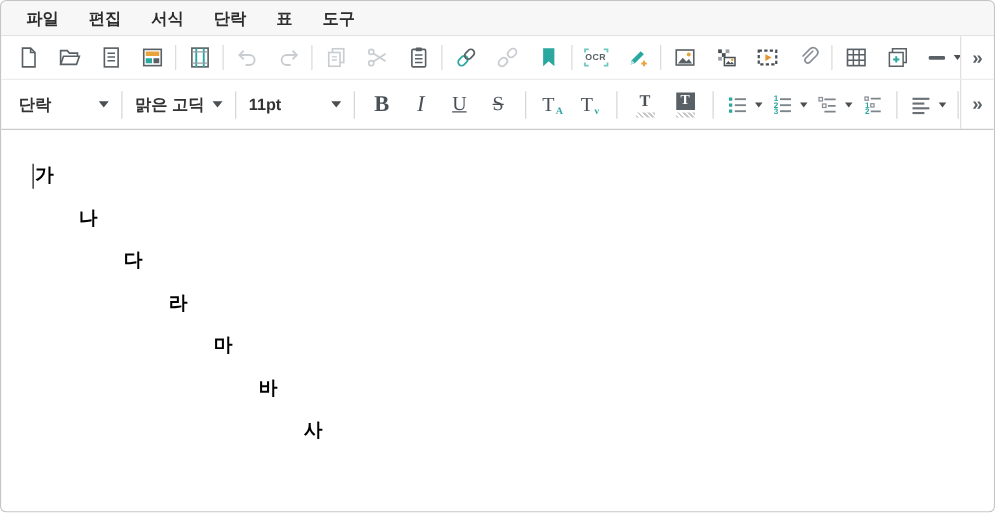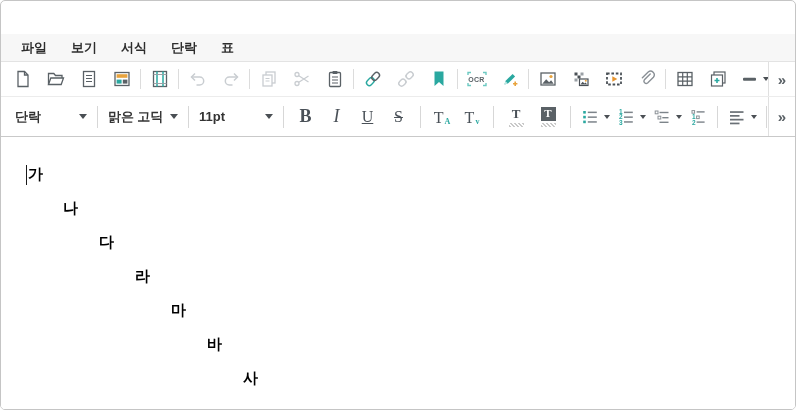--- a/index.html
+++ b/index.html
@@ -4,21 +4,21 @@
 <style>
   html,body{margin:0;padding:0;background:#fff;font-family:"Liberation Sans",sans-serif;}
   .editor-window{
     width:796px;height:410px;box-sizing:border-box;background:#fff;
     border:1px solid #c5c5c5;border-radius:5px;overflow:hidden;
     display:flex;flex-direction:column;
   }
   
   .menubar{
     height:28px;flex:0 0 28px;box-sizing:border-box;background:#f7f7f7;
-    border-bottom:1px solid #e3e3e3;display:flex;align-items:center;padding:0 8px;margin-top:33px;
+    border-bottom:1px solid #e3e3e3;display:flex;align-items:center;padding:0 8px;
   }
   .menu-item{
     padding:0 12px;font-size:13px;font-weight:700;color:#2d2d2d;line-height:27px;cursor:default;white-space:nowrap;
   }
   
   .toolbar{position:relative;display:flex;align-items:center;box-sizing:border-box;background:#fff;}
   .toolbar-primary{height:35px;flex:0 0 35px;border-bottom:1px solid #ececec;padding:0 30px 0 5px;}
   .toolbar-format{height:40px;flex:0 0 40px;border-bottom:1px solid #c9c9c9;padding:0 30px 0 10px;}
   .tb-btn{
     width:33px;height:28px;display:flex;align-items:center;justify-content:center;
@@ -68,24 +68,25 @@
     display:inline-block;width:1px;height:20px;background:#1a1a1a;vertical-align:middle;margin-right:1px;margin-left:-1px;
   }
 </style>
 </head>
 <body>
 
 <div class="editor-window">
 
   <div class="menubar">
     <span class="menu-item">파일</span>
-    <span class="menu-item">보기</span>
+    <span class="menu-item">편집</span>
     <span class="menu-item">서식</span>
     <span class="menu-item">단락</span>
     <span class="menu-item">표</span>
+    <span class="menu-item">도구</span>
   </div>
 
   <div class="toolbar toolbar-primary">
 
     <div class="tb-btn">
       <span class="icn">
         <svg width="20" height="20" viewBox="0 0 20 20">
             <path d="M5 2.5h6.5L15 6v11.5H5z" fill="#fff" stroke="#5a6166" stroke-width="1.3"></path>
             <path d="M11.5 2.5V6H15" fill="none" stroke="#5a6166" stroke-width="1.3"></path>
           </svg>
@@ -317,21 +318,21 @@
 
   <div class="toolbar toolbar-format">
 
     <div class="tb-select" style="width:72px;">
       <span class="val">단락</span>
       <span class="caret"></span>
     </div>
 
     <div class="sep2"></div>
 
-    <div class="tb-select" style="width:70px;font-family:Liberation Serif, serif;">
+    <div class="tb-select" style="width:70px;">
       <span class="val">맑은 고딕</span>
       <span class="caret"></span>
     </div>
 
     <div class="sep2"></div>
 
     <div class="tb-select" style="width:74px;">
       <span class="val">11pt</span>
       <span class="caret"></span>
     </div>

